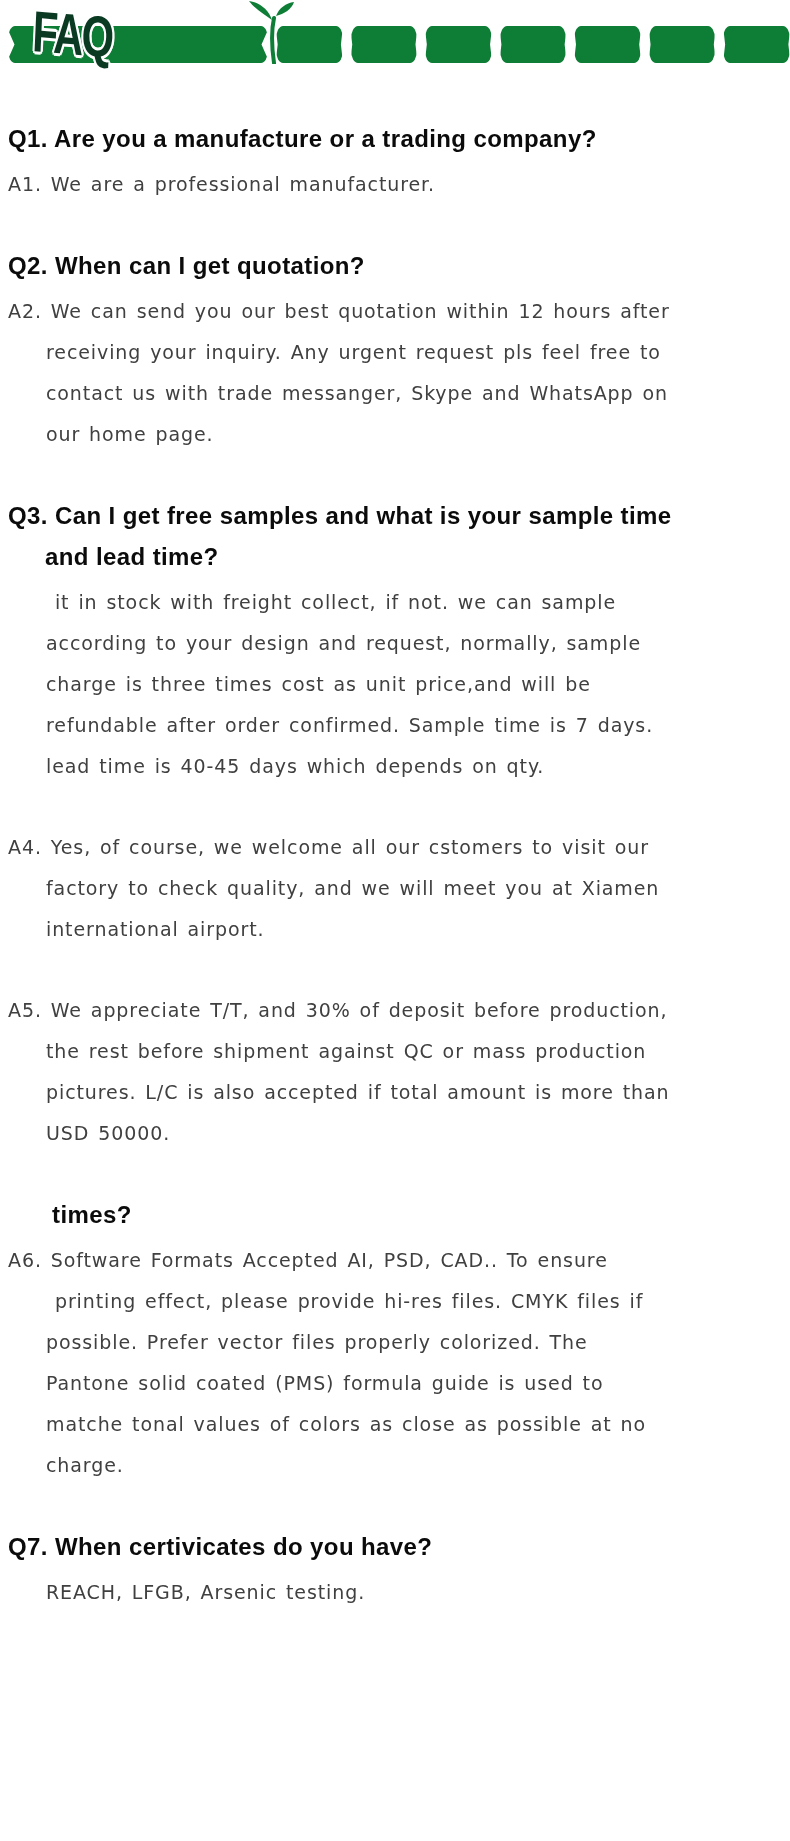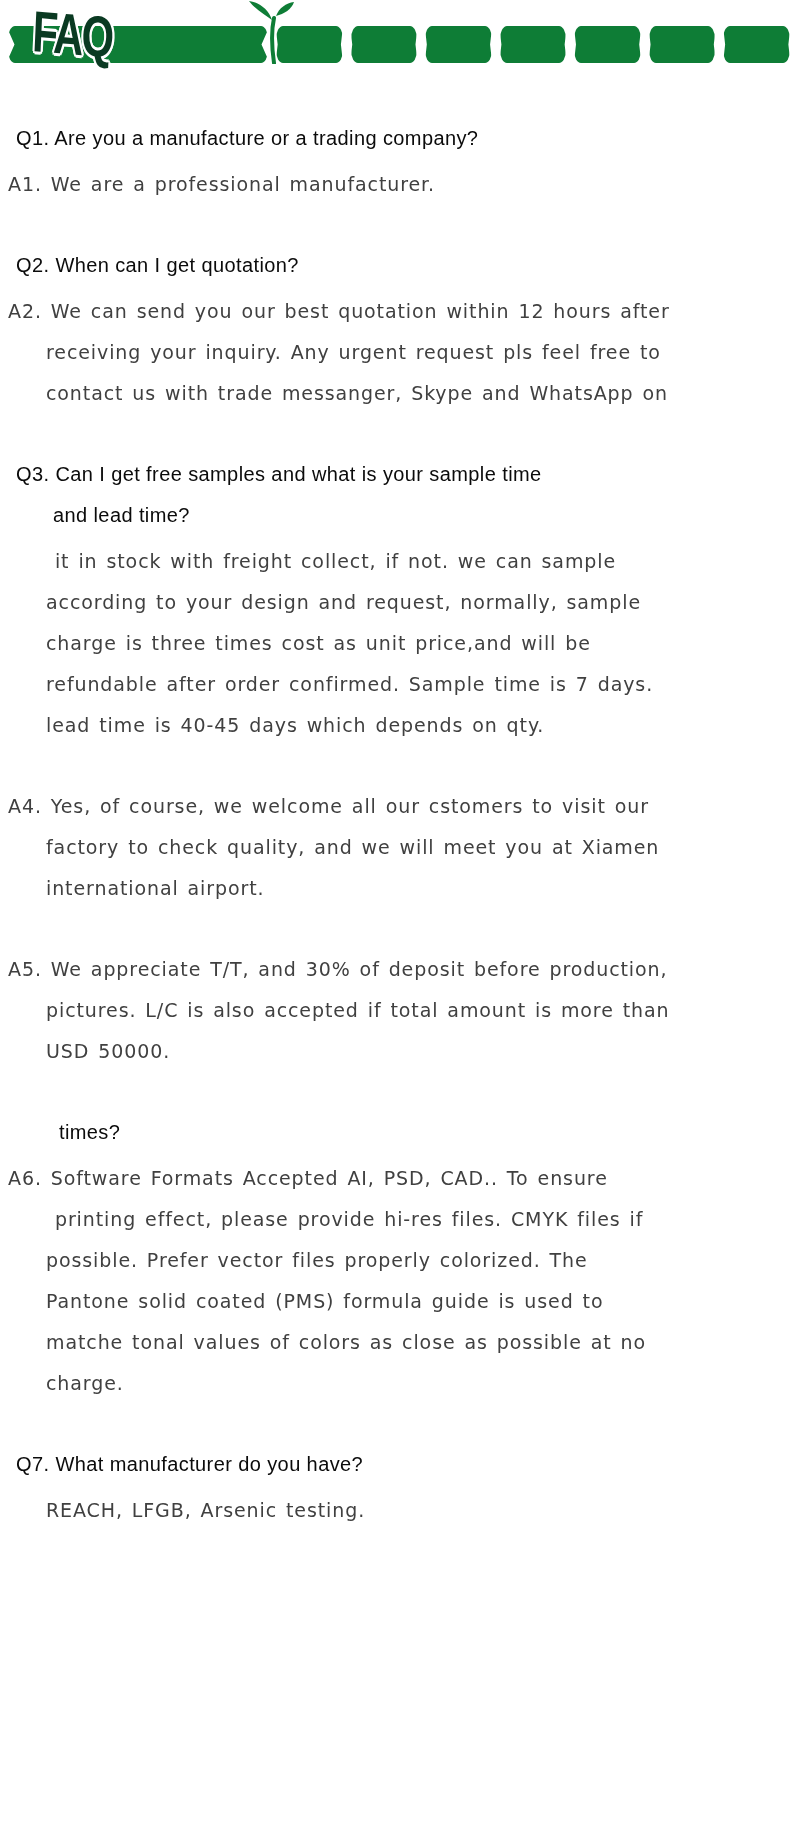--- a/index.html
+++ b/index.html
@@ -64,27 +64,26 @@
 
   
   main {
     padding: 55px 0 0 8px;
   }
   section { margin-top: 40px; }
   section:first-of-type { margin-top: 0; }
   .q { margin-bottom: 5px; }
   .q-line {
     font-family: "Liberation Sans", sans-serif;
-    font-weight: 400;
-    font-size: 20px;
+    font-weight: 700;
+    font-size: 24px;
     line-height: 41px;
     color: #0b0b0b;
     letter-spacing: 0.4px;
     white-space: pre;
-    margin-left: 8px;
   }
   .q-line.cont { padding-left: 37px; }
   .a-line {
     font-family: "DejaVu Sans", sans-serif;
     font-size: 19px;
     line-height: 41px;
     color: #404040;
     letter-spacing: 0.9px;
     word-spacing: 2px;
     white-space: pre;
@@ -124,20 +123,21 @@
   </section>
 
   <section>
     <div class="q">
         <div class="q-line">Q2. When can I get quotation?</div>
       </div>
     <div class="a">
         <div class="a-line">A2. We can send you our best quotation within 12 hours after</div>
         <div class="a-line cont">receiving your inquiry. Any urgent request pls feel free to</div>
         <div class="a-line cont">contact us with trade messanger, Skype and WhatsApp on</div>
+        <div class="a-line cont">our home page.</div>
       </div>
   </section>
 
   <section>
     <div class="q">
         <div class="q-line">Q3. Can I get free samples and what is your sample time</div>
         <div class="q-line cont">and lead time?</div>
       </div>
     <div class="a">
         <div class="a-line cont"> it in stock with freight collect, if not. we can sample</div>
@@ -152,20 +152,21 @@
     <div class="a">
         <div class="a-line">A4. Yes, of course, we welcome all our cstomers to visit our</div>
         <div class="a-line cont">factory to check quality, and we will meet you at Xiamen</div>
         <div class="a-line cont">international airport.</div>
       </div>
   </section>
 
   <section>
     <div class="a">
         <div class="a-line">A5. We appreciate T/T, and 30% of deposit before production,</div>
+        <div class="a-line cont">the rest before shipment against QC or mass production</div>
         <div class="a-line cont">pictures. L/C is also accepted if total amount is more than</div>
         <div class="a-line cont">USD 50000.</div>
       </div>
   </section>
 
   <section>
     <div class="q">
         <div class="q-line cont"> times?</div>
       </div>
     <div class="a">
@@ -173,19 +174,19 @@
         <div class="a-line cont"> printing effect, please provide hi-res files. CMYK files if</div>
         <div class="a-line cont">possible. Prefer vector files properly colorized. The</div>
         <div class="a-line cont">Pantone solid coated (PMS) formula guide is used to</div>
         <div class="a-line cont">matche tonal values of colors as close as possible at no</div>
         <div class="a-line cont">charge.</div>
       </div>
   </section>
 
   <section>
     <div class="q">
-        <div class="q-line">Q7. What manufacturer do you have?</div>
+        <div class="q-line">Q7. When certivicates do you have?</div>
       </div>
     <div class="a">
         <div class="a-line cont">REACH, LFGB, Arsenic testing.</div>
       </div>
   </section>
 </main>
 
 </body></html>

